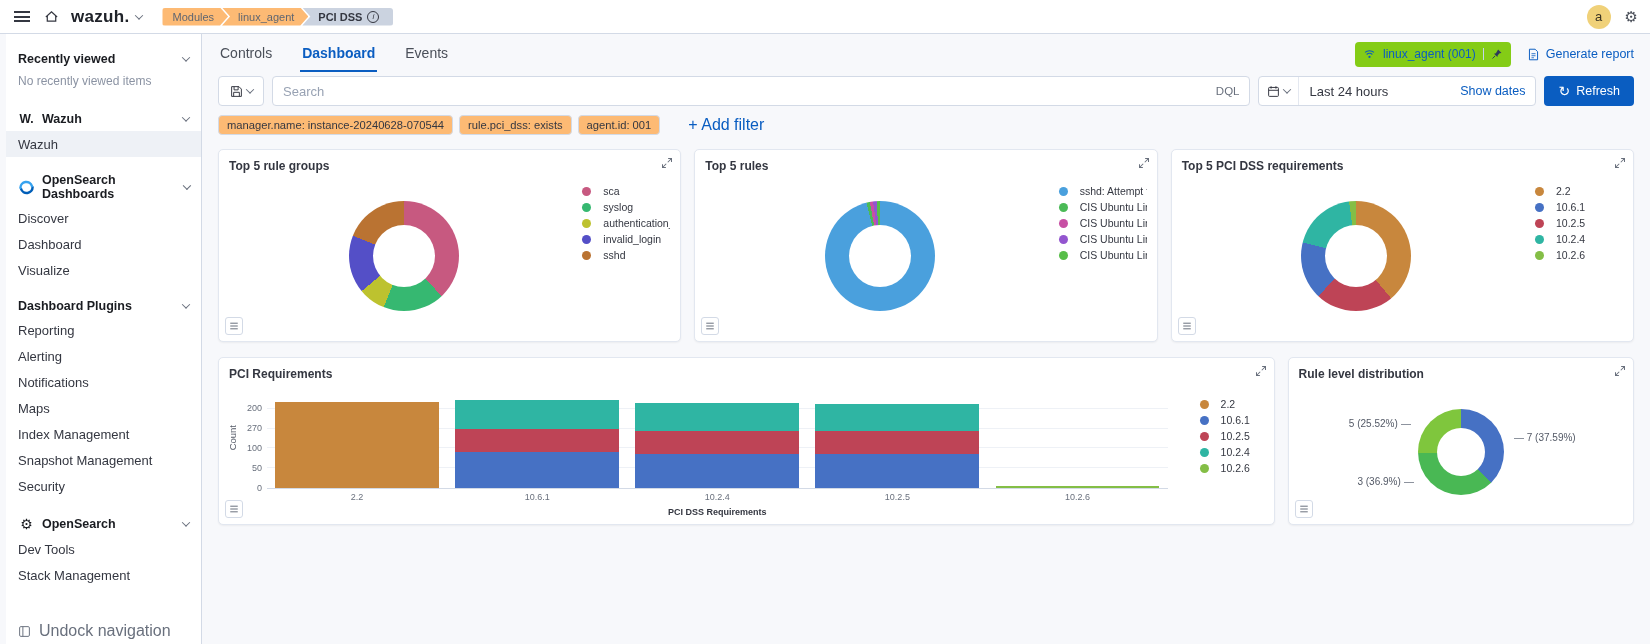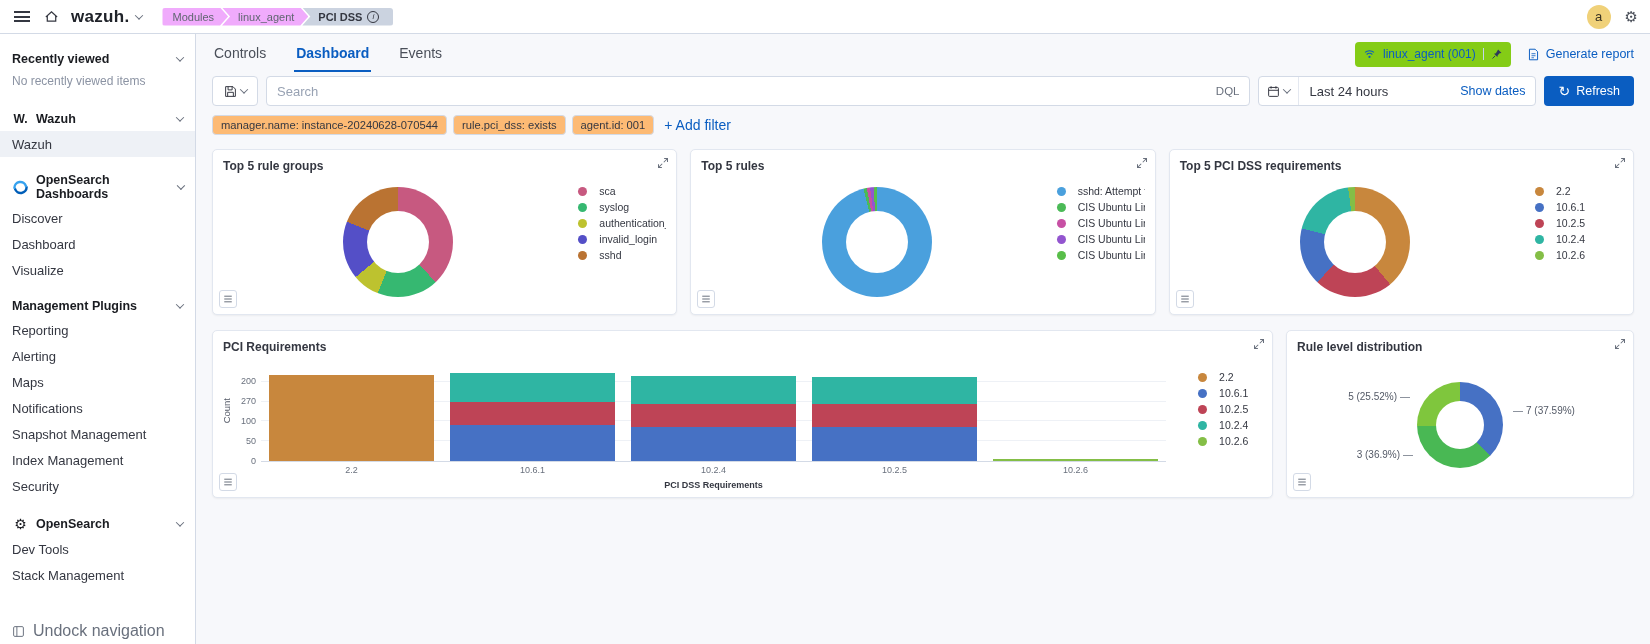--- a/index.html
+++ b/index.html
@@ -8,29 +8,29 @@
   .app { width:1650px; height:644px; display:flex; flex-direction:column; }
 
   
   .topbar { height:34px; background:#fff; border-bottom:1px solid #D3DAE6; display:flex; align-items:center; padding:0 12px; gap:10px; flex:0 0 auto; }
   .iconbtn { background:none; border:none; cursor:pointer; display:flex; align-items:center; justify-content:center; padding:2px; }
   .hamburger { width:16px; height:11px; border-top:2px solid #343741; border-bottom:2px solid #343741; position:relative; }
   .hamburger::after { content:""; position:absolute; left:0; right:0; top:2.5px; height:2px; background:#343741; }
   .logo { font-size:17px; font-weight:700; color:#20232A; letter-spacing:.3px; display:flex; align-items:center; gap:7px; }
   .chev { display:inline-block; width:6px; height:6px; border-right:1.5px solid #69707D; border-bottom:1.5px solid #69707D; transform:rotate(45deg) translate(-1px,-1px); }
   .crumbs { display:flex; align-items:center; margin-left:10px; }
-  .crumb { font-size:11px; color:#5F6671; background:#f0abfc; padding:3px 14px 3px 16px; clip-path:polygon(0 0, calc(100% - 8px) 0, 100% 50%, calc(100% - 8px) 100%, 0 100%, 8px 50%); margin-left:-6px; cursor:pointer; white-space:nowrap; }
+  .crumb { font-size:11px; color:#5F6671; background:#fdba74; padding:3px 14px 3px 16px; clip-path:polygon(0 0, calc(100% - 8px) 0, 100% 50%, calc(100% - 8px) 100%, 0 100%, 8px 50%); margin-left:-6px; cursor:pointer; white-space:nowrap; }
   .crumb.first { clip-path:polygon(0 0, calc(100% - 8px) 0, 100% 50%, calc(100% - 8px) 100%, 0 100%); margin-left:0; border-radius:3px 0 0 3px; padding-left:10px; }
   .crumb.active { background:#CBD3E0; color:#343741; font-weight:700; display:flex; align-items:center; gap:5px; clip-path:polygon(0 0, 100% 0, 100% 100%, 0 100%, 8px 50%); border-radius:0 3px 3px 0; }
   .info-i { display:inline-flex; width:12px; height:12px; border:1px solid #343741; border-radius:50%; font-size:8px; align-items:center; justify-content:center; font-style:italic; font-weight:400; }
   .top-right { margin-left:auto; display:flex; align-items:center; gap:14px; }
   .avatar { width:24px; height:24px; border-radius:50%; background:#F0D179; color:#3A3323; font-size:13px; display:flex; align-items:center; justify-content:center; cursor:pointer; }
   .gear { font-size:15px; color:#4A4F59; cursor:pointer; line-height:1; }
 
-  .body-row { flex:1; display:flex; min-height:0; }
+  .body-row { flex:1; display:flex; min-height:0;padding-left:6px; }
 
   
   .sidebar { width:196px; background:#fff; border-right:1px solid #D3DAE6; display:flex; flex-direction:column; padding-top:6px; flex:0 0 auto; }
   .sb-section { padding:8px 0 4px; }
   .sb-head { display:flex; align-items:center; gap:7px; padding:4px 12px; font-size:12.5px; font-weight:700; color:#1A1C21; cursor:pointer; }
   .sb-head .chev { margin-left:auto; }
   .sb-empty { font-size:12px; color:#8B93A3; padding:4px 12px 6px; }
   .sb-item { font-size:13px; color:#343741; padding:5.5px 12px; cursor:pointer; }
   .sb-item.selected { background:#EEF1F6; }
   .sb-icon { width:17px; height:17px; display:inline-flex; align-items:center; justify-content:center; font-weight:700; font-size:12px; flex:0 0 auto; }
@@ -53,25 +53,25 @@
   .dql { font-size:11.5px; color:#69707D; padding-left:10px; cursor:pointer; }
   .datepicker { height:30px; width:278px; background:#fff; border:1px solid #D3DAE6; border-radius:4px; display:flex; align-items:center; flex:0 0 auto; }
   .calbtn { display:flex; align-items:center; gap:4px; padding:0 8px; height:100%; border-right:1px solid #E4E8F0; cursor:pointer; }
   .timetext { font-size:13px; color:#343741; padding:0 10px; flex:1; cursor:pointer; white-space:nowrap; }
   .showdates { font-size:12.5px; color:#0A5DC1; padding-right:10px; cursor:pointer; white-space:nowrap; }
   .refreshbtn { height:30px; background:#0A5DC1; color:#fff; border:none; border-radius:4px; padding:0 14px; font-size:12.5px; font-family:inherit; display:flex; align-items:center; gap:6px; cursor:pointer; }
   .refreshbtn .ricon { font-size:14px; line-height:1; }
 
   .filterrow { display:flex; align-items:center; gap:6px; padding:9px 16px 0; flex:0 0 auto; }
   .fpill { font-size:11.2px; color:#343741; background:#fdba74; border:1px solid #D3DAE6; border-radius:4px; padding:3px 8px; cursor:pointer; white-space:nowrap; }
-  .addfilter { font-size:14px; color:#0A5DC1; margin-left:4px; cursor:pointer; white-space:nowrap; }
+  .addfilter { font-size:16px; color:#0A5DC1; margin-left:22px; cursor:pointer; white-space:nowrap; }
 
   
   .grid { padding:14px 16px; display:flex; flex-direction:column; gap:15px; flex:1; min-height:0; }
-  .prow1 { display:grid; grid-template-columns:repeat(3,1fr); gap:13px; height:166px; }
+  .prow1 { display:grid; grid-template-columns:repeat(3,1fr); gap:13px; height:193px; }
   .prow2 { display:grid; grid-template-columns:3.05fr 1fr; gap:13px; height:168px; }
   .panel { background:#fff; border:1px solid #E2E7F0; border-radius:5px; box-shadow:0 1px 2px rgba(0,0,0,.05); position:relative; overflow:hidden; }
   .ptitle { font-size:12px; font-weight:700; color:#343741; padding:9px 10px 0; }
   .expand { position:absolute; top:7px; right:7px; cursor:pointer; }
   .legend-toggle { position:absolute; bottom:6px; left:6px; width:18px; height:18px; border:1px solid #D3DAE6; border-radius:3px; display:flex; align-items:center; justify-content:center; background:#fff; cursor:pointer; }
 
   .donut-zone { position:relative; height:calc(100% - 26px); }
   .donut { width:110px; height:110px; border-radius:50%; position:absolute; left:calc(40% - 55px); top:50%; transform:translateY(-50%); cursor:pointer; }
   .donut::after { content:""; position:absolute; inset:24px; background:#fff; border-radius:50%; }
   .legend { position:absolute; right:10px; top:12px; width:88px; display:flex; flex-direction:column; gap:4px; }
@@ -165,29 +165,29 @@
           <span>OpenSearch Dashboards</span>
           <span class="chev"></span>
         </div>
         <div class="sb-item">Discover</div>
         <div class="sb-item">Dashboard</div>
         <div class="sb-item">Visualize</div>
       </div>
 
       <div class="sb-section">
         <div class="sb-head">
-          <span>Management Plugins</span>
+          <span>Dashboard Plugins</span>
           <span class="chev"></span>
         </div>
         <div class="sb-item">Reporting</div>
         <div class="sb-item">Alerting</div>
+        <div class="sb-item">Notifications</div>
         <div class="sb-item">Maps</div>
-        <div class="sb-item">Notifications</div>
+        <div class="sb-item">Index Management</div>
         <div class="sb-item">Snapshot Management</div>
-        <div class="sb-item">Index Management</div>
         <div class="sb-item">Security</div>
       </div>
 
       <div class="sb-section">
         <div class="sb-head">
           <span class="sb-icon" style="font-size:14px;font-weight:400;">⚙</span>
           <span>OpenSearch</span>
           <span class="chev"></span>
         </div>
         <div class="sb-item">Dev Tools</div>

